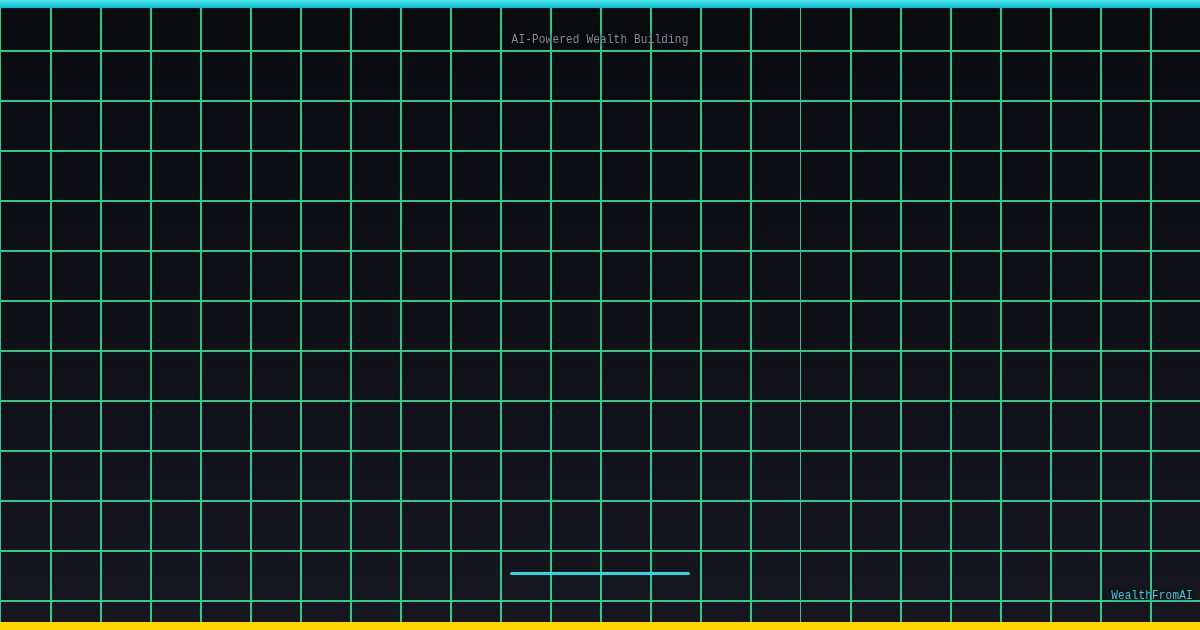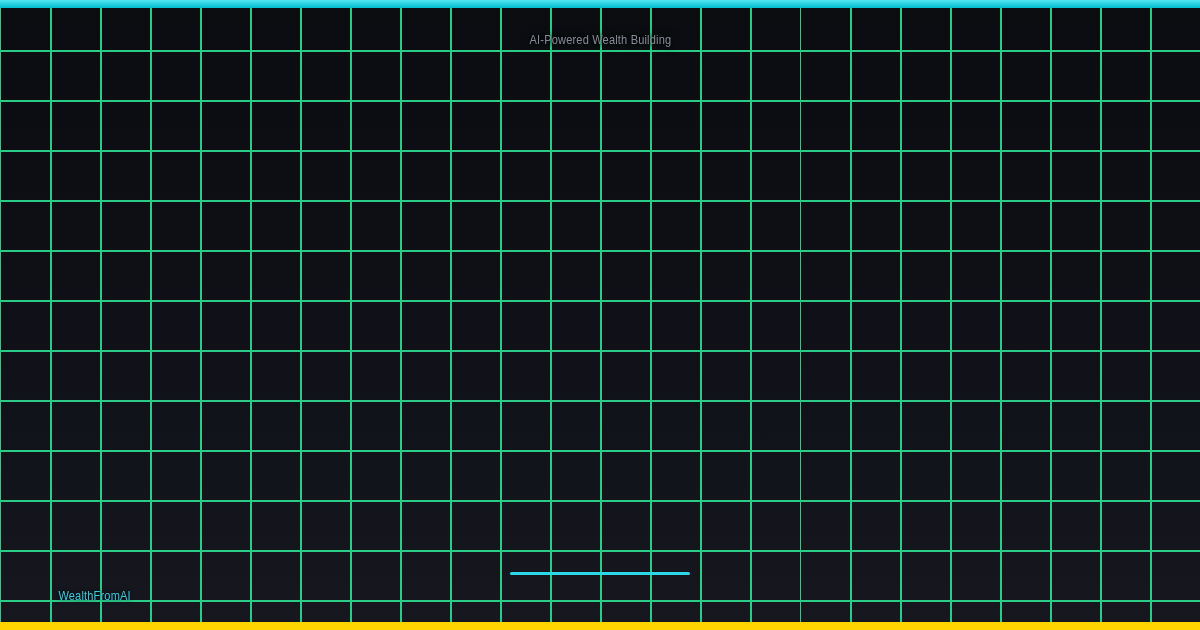--- a/index.html
+++ b/index.html
@@ -14,21 +14,21 @@
     --brand-text:#38cbdd;
     --brand-line:#2bd8e8;
   }
   html,body{margin:0;padding:0;background:#000;}
   .card{
     position:relative;
     width:1200px;
     height:630px;
     overflow:hidden;
     background:linear-gradient(180deg,var(--background-top) 0%, #0e1016 45%, var(--background-bottom) 100%);
-    font-family:Liberation Sans, sans-serif;
+    font-family:Liberation Mono, monospace;
   }
   .grid-overlay{
     position:absolute;
     inset:0;
     background-image:
       repeating-linear-gradient(90deg, var(--grid-line) 0px, var(--grid-line) 1.5px, transparent 1.5px, transparent 50px),
       repeating-linear-gradient(180deg, var(--grid-line) 0px, var(--grid-line) 1.5px, transparent 1.5px, transparent 50px);
     opacity:0.9;
   }
   .top-bar{
@@ -84,21 +84,21 @@
     left:50%;
     transform:translateX(-50%);
     width:180px;
     height:3px;
     border-radius:2px;
     background:var(--brand-line);
   }
   .brand-row{
     position:absolute;
     top:586px; left:12px; right:0;
-    text-align:left;
+    text-align:right;
     margin-left:40px;
   }
   .brand-name{
     display:inline-block;
     color:var(--brand-text);
     font-size:13px;
     line-height:15px;
     letter-spacing:0.2px;
     transform:scaleX(0.85);
     transform-origin:center;

